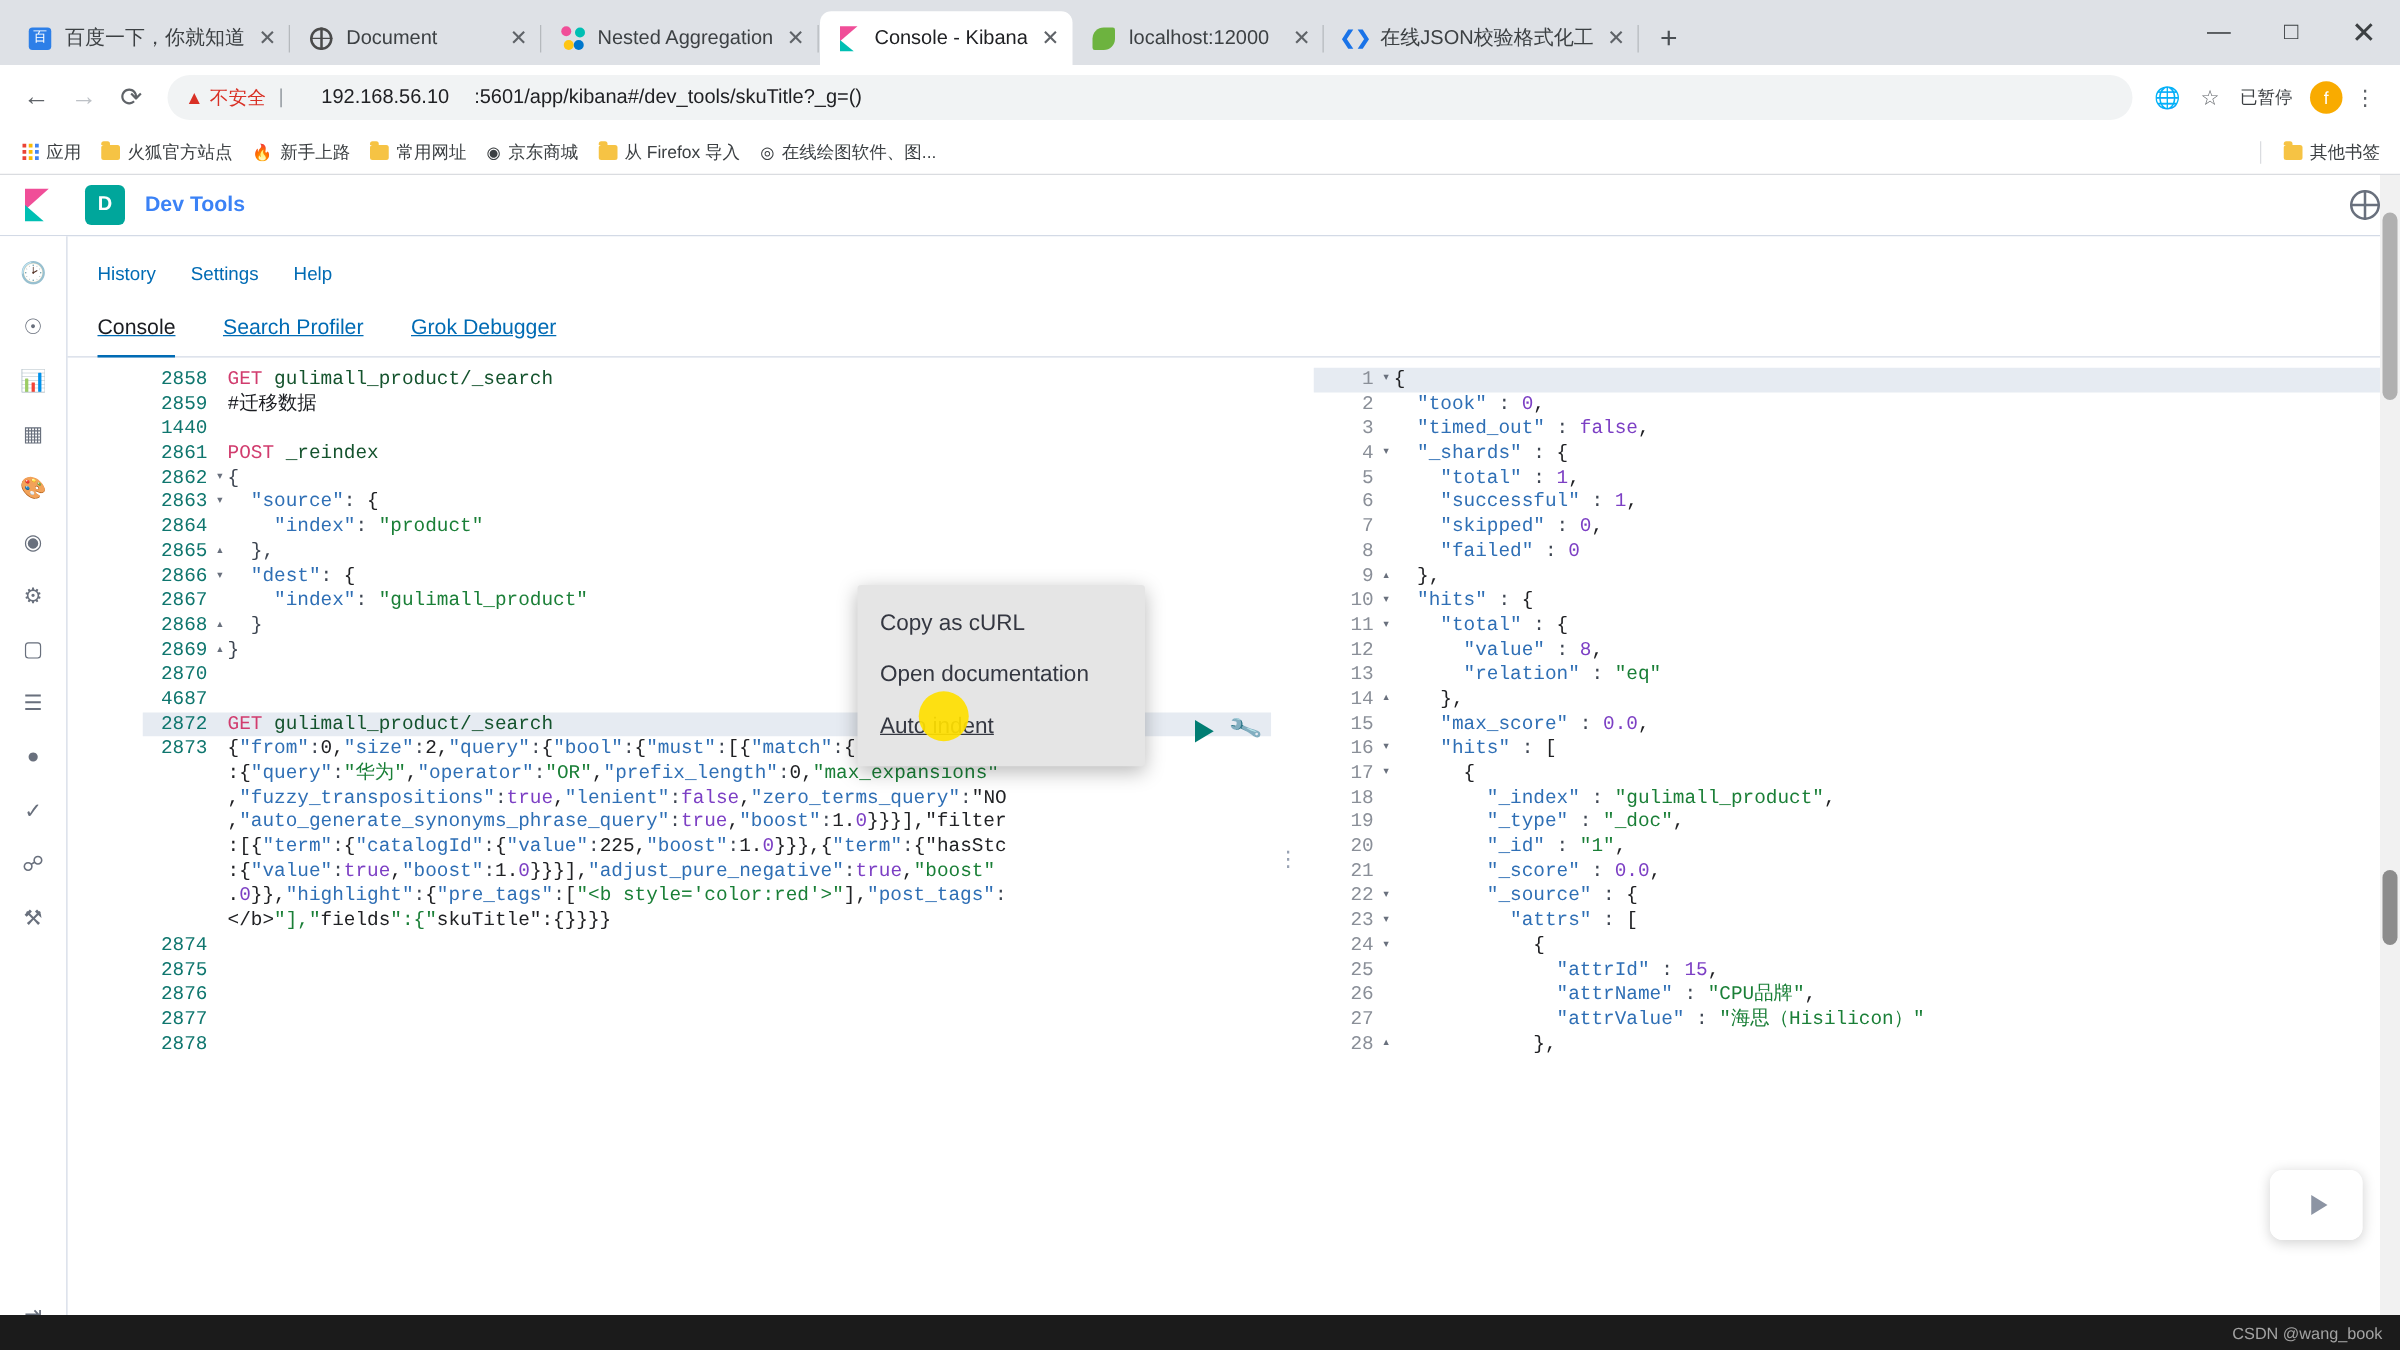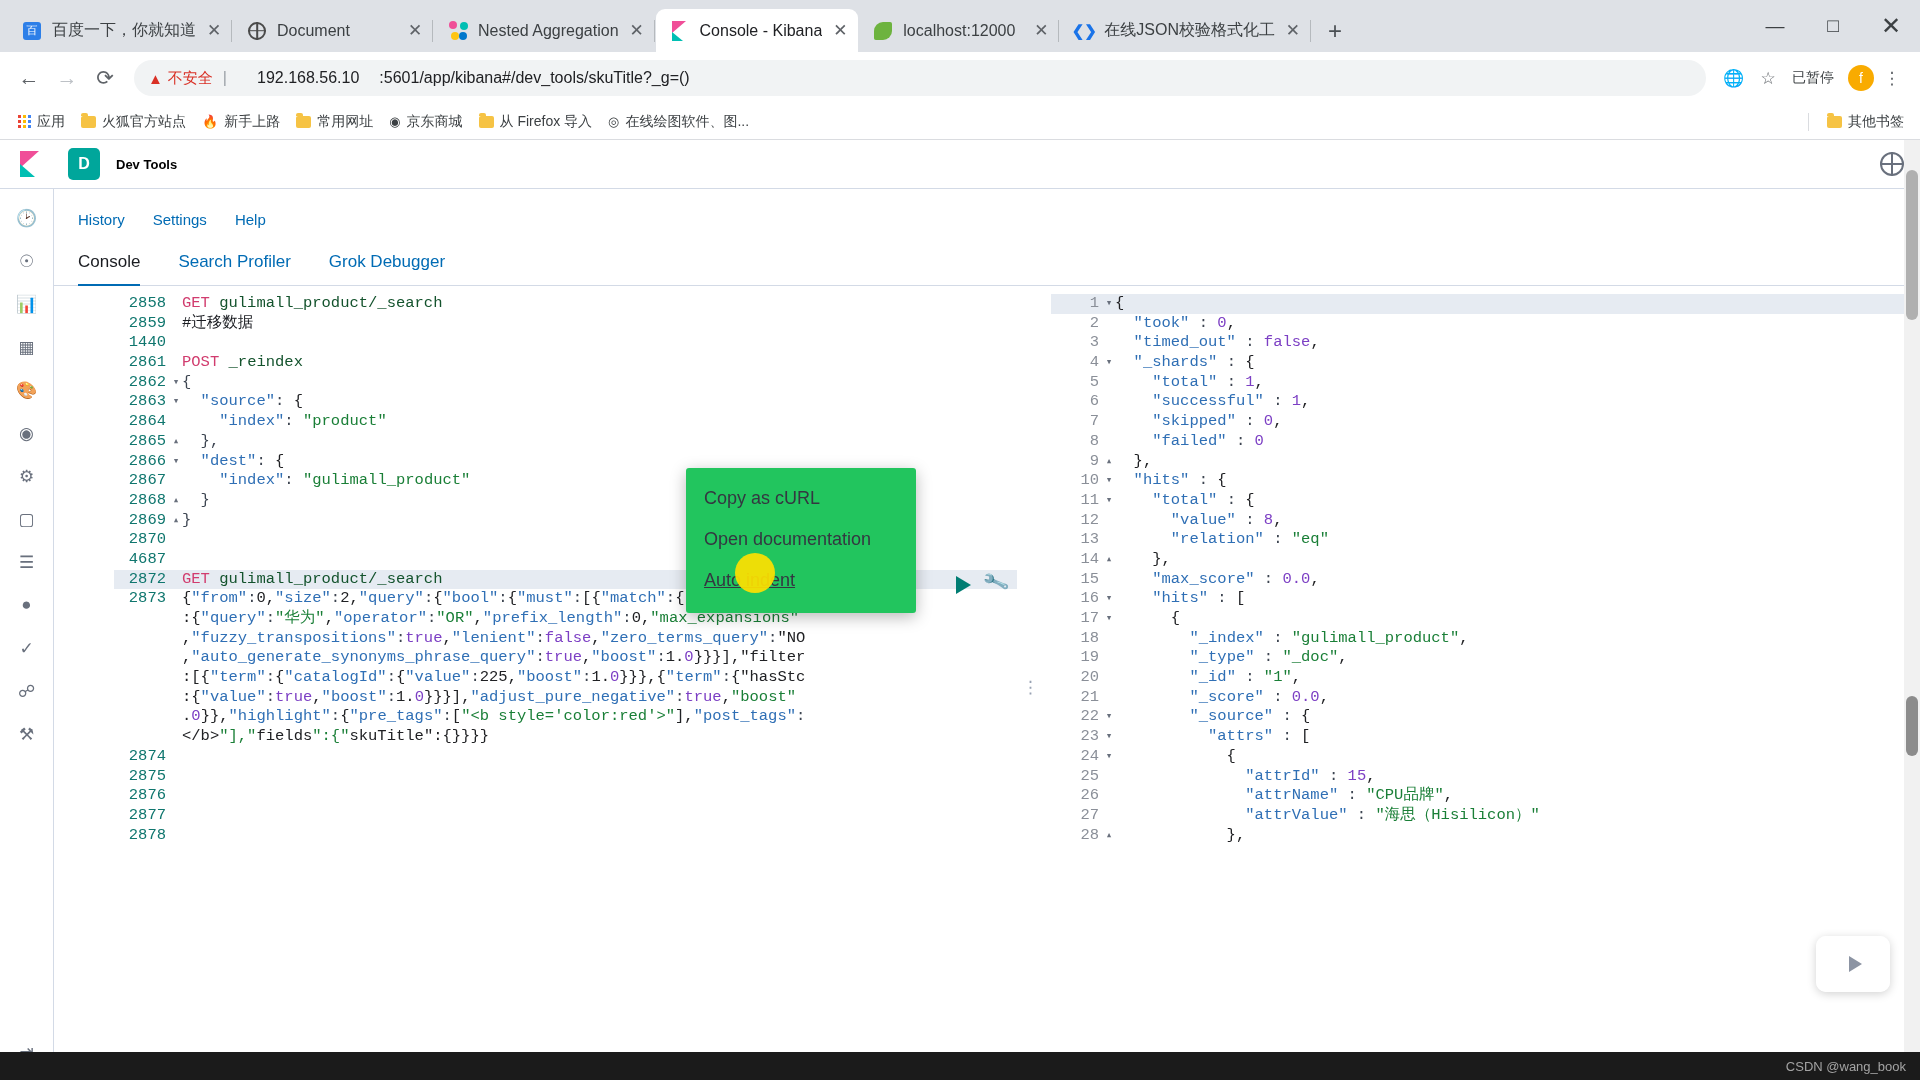--- a/index.html
+++ b/index.html
@@ -216,21 +216,21 @@
   .kb-logo::after {
     content:""; position:absolute; left:4px; bottom:2px; width:0; height:0;
     border-left: 15px solid #00bfb3; border-top: 13px solid transparent;
   }
   .kb-space-badge {
     width: 32px; height: 32px; border-radius: 5px; background: #00a69b;
     color: #fff; font-size: 16px; font-weight: bold;
     display: flex; align-items: center; justify-content: center;
     margin-right: 16px;
   }
-  .kb-app-title { font-size: 13px; font-weight: 600; color: #000000; text-align: right; }
+  .kb-app-title { font-size: 17px; font-weight: 600; color: #3b82f6; text-align: right; }
   .kb-header-right { margin-left: auto; display: flex; align-items: center; }
   .kb-help-circle {
     width: 24px; height: 24px; border-radius: 50%;
     border: 2px solid #69707d; position: relative;
   }
   .kb-help-circle::before, .kb-help-circle::after {
     content: ""; position: absolute; background: #69707d;
   }
   .kb-help-circle::before { left: -2px; top: 9px; width: 24px; height: 1.6px; }
   .kb-help-circle::after { left: 9px; top: -2px; width: 1.6px; height: 24px; }
@@ -259,20 +259,21 @@
     padding: 22px 0 0 24px;
     font-size: 15px;
     color: #006bb4;
   }
   .kb-tabs {
     display: flex; gap: 38px;
     padding: 24px 0 0 24px;
     font-size: 17px;
     color: #006bb4;
     border-bottom: 1px solid #d3dae6;
+    text-decoration: underline;
   }
   .kb-tab { padding-bottom: 13px; position: relative; }
   .kb-tab.active { color: #1a1c21; font-weight: 400; }
   .kb-tab.active::after {
     content: ""; position: absolute; bottom: -1px; left: 0; right: 0;
     height: 2px; background: #006bb4;
   }
 
   .console-wrap { flex: 1 1 auto; display: flex; min-height: 0; padding-top: 8px; }
   .editor-pane, .response-pane {
@@ -324,21 +325,21 @@
   }
   .wrench { color: #0079a5; font-size: 19px; transform: rotate(-20deg); }
   .resp-line { display: flex; white-space: pre; height: 19.7px; }
   .resp-ln { width: 52px; flex: 0 0 52px; text-align: right; color: #8a8f98; padding-right: 4px; }
   .resp-text { flex: 1 1 auto; }
   .resp-line.first { background: #e6ebf2; }
 
   
   .ctx-menu {
     position: absolute;
-    background: #22c55e;
+    background: #e5e5e5;
     box-shadow: 0 4px 16px rgba(0,0,0,0.28);
     border-radius: 3px;
     padding: 10px 0 12px 0;
     width: 230px;
     z-index: 50;
   }
   .ctx-item {
     padding: 10px 18px;
     font-size: 18px;
     color: #343741;

